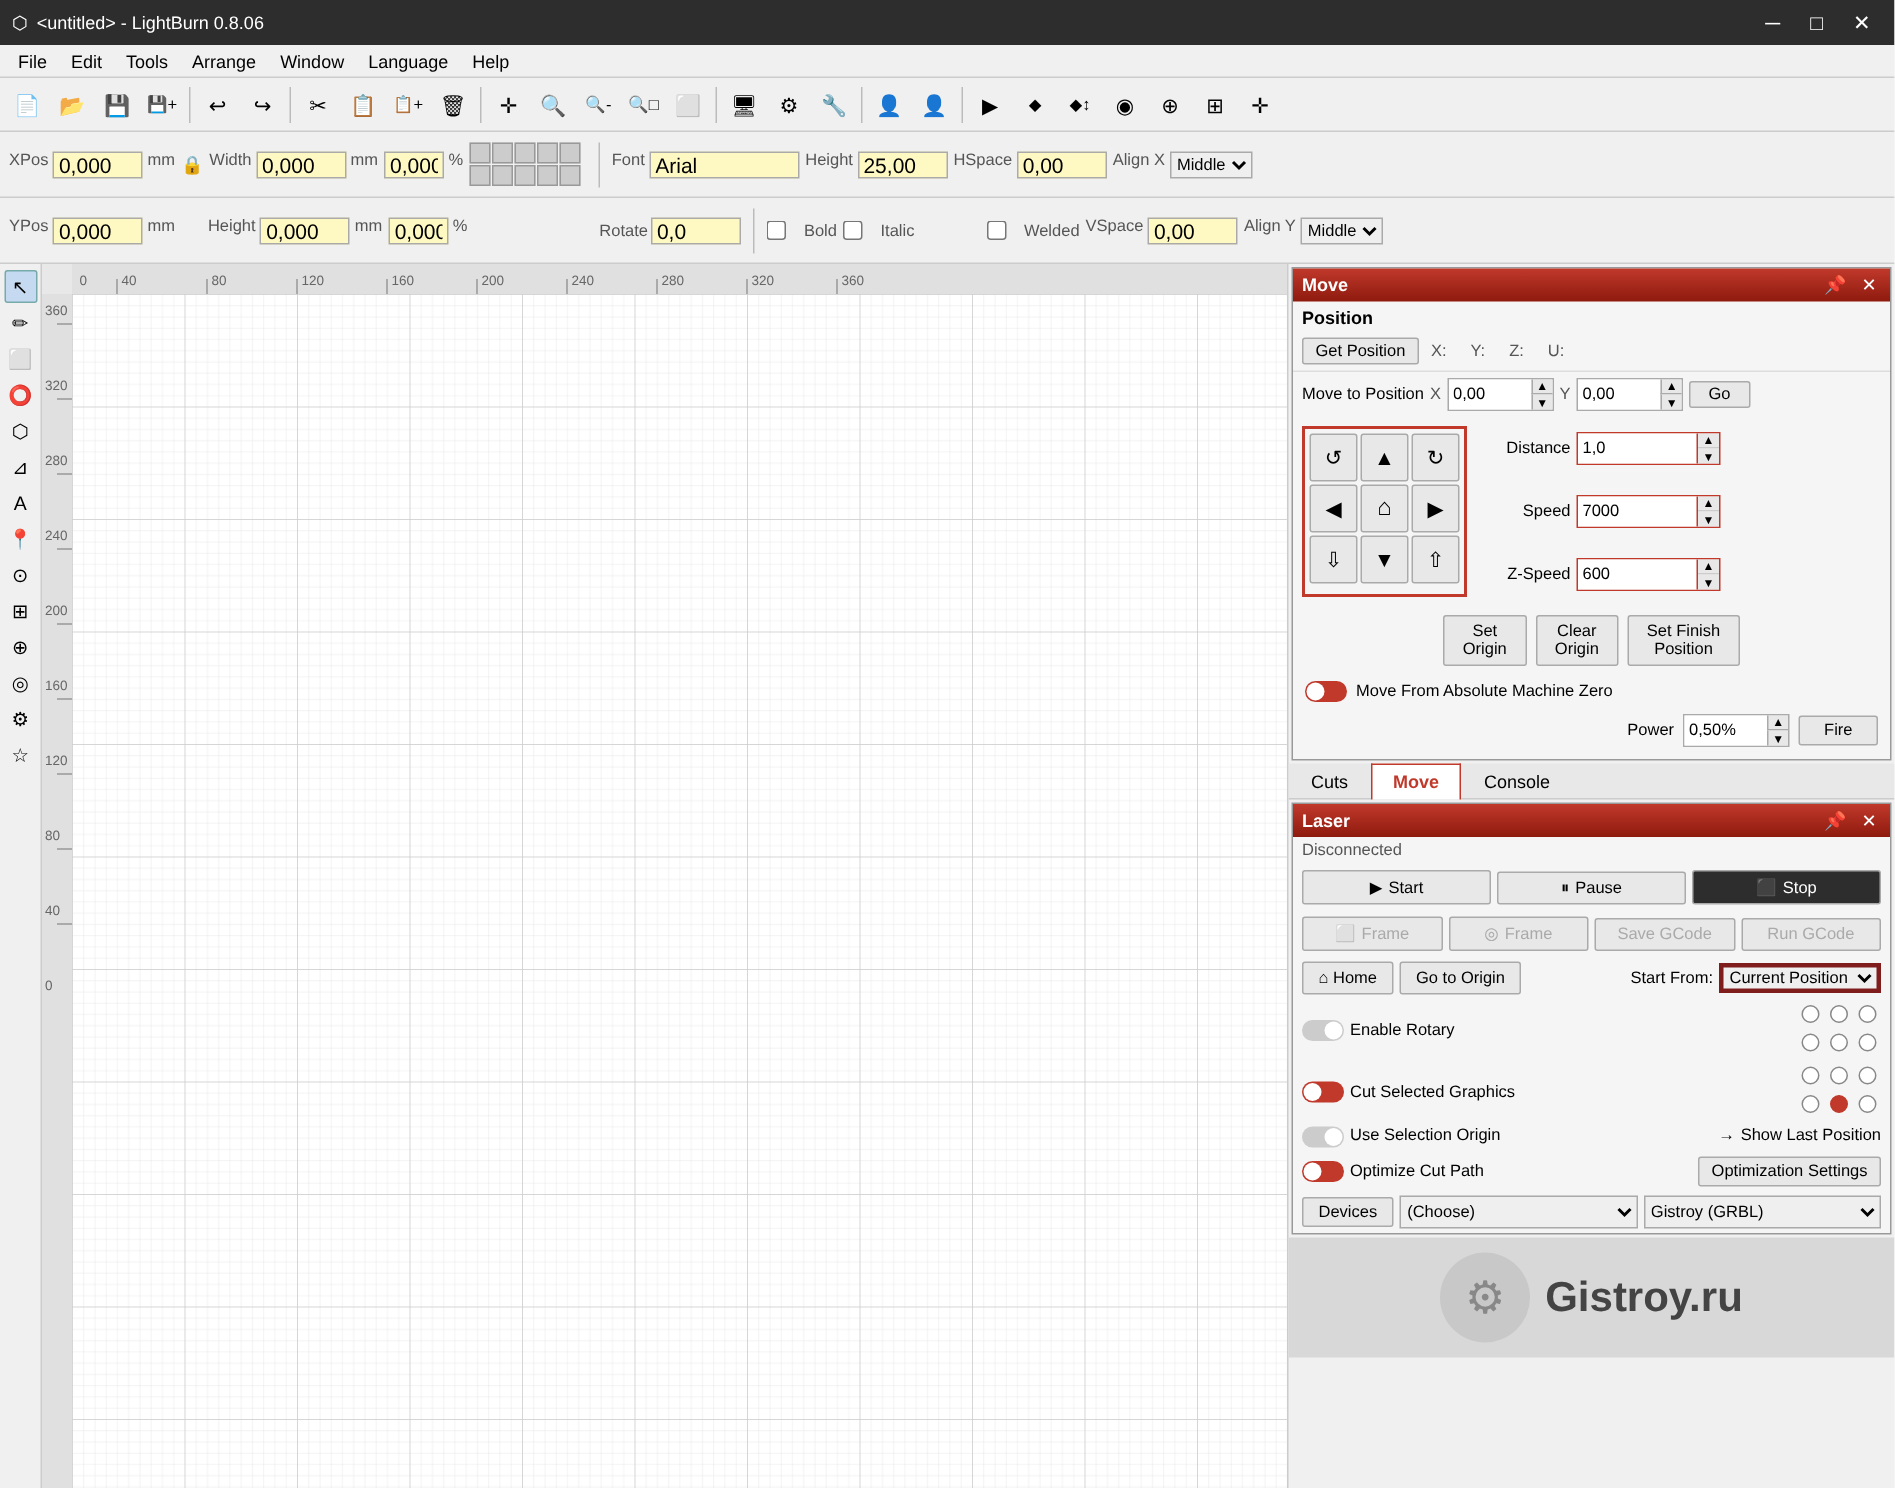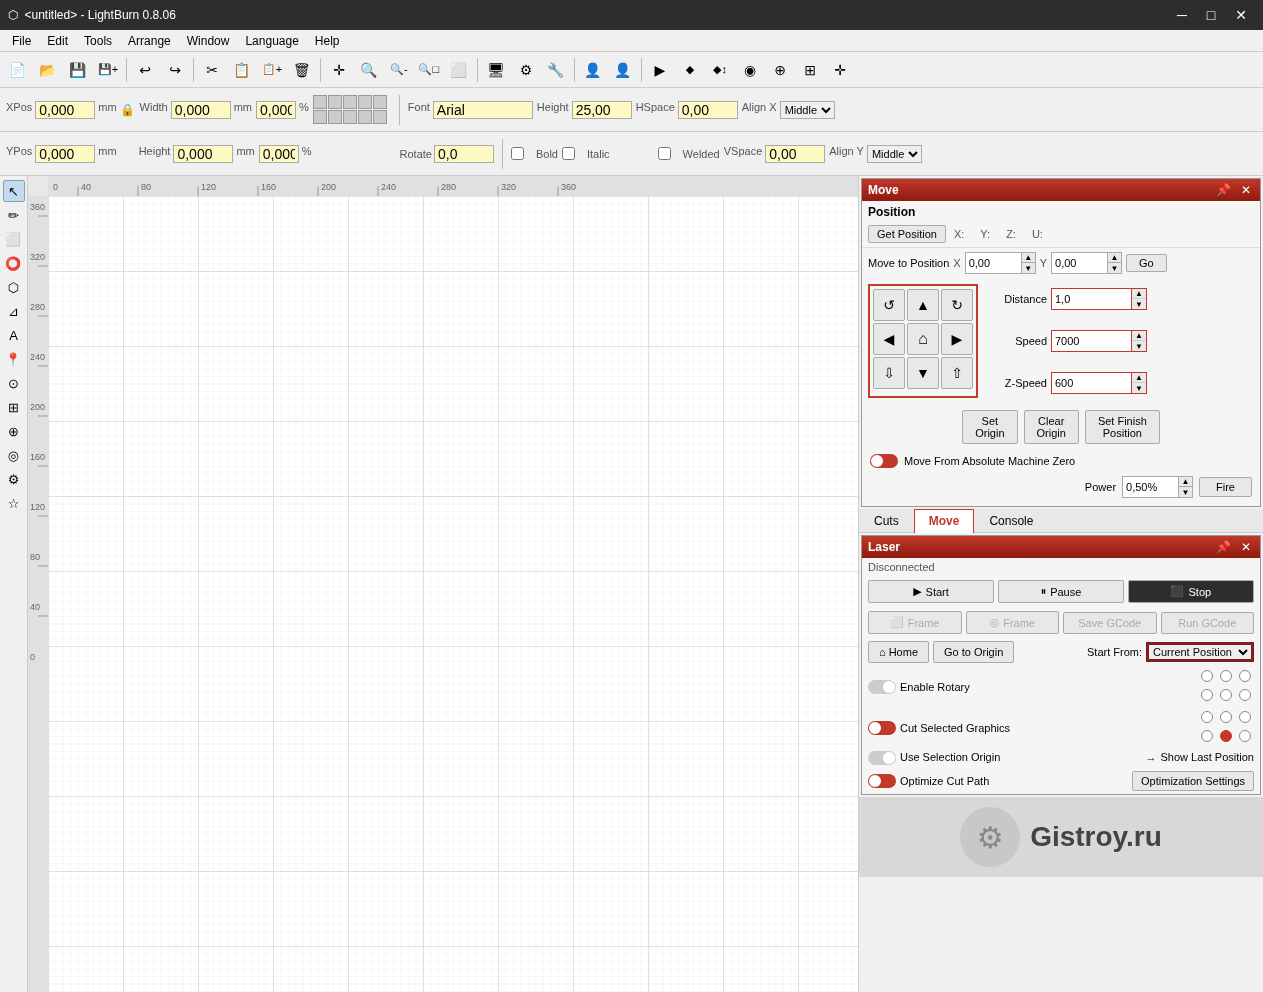--- a/index.html
+++ b/index.html
@@ -593,20 +593,29 @@
           <span style="font-size:11px;">Show Last Position</span>
         </div>
       </div>
 
       <div style="display:flex;align-items:center;padding:3px 6px;gap:4px;">
         <div class="toggle"></div>
         <span class="toggle-label">Optimize Cut Path</span>
         <button style="margin-left:auto;padding:3px 8px;border:1px solid #aaa;background:#e8e8e8;cursor:pointer;font-size:11px;border-radius:2px;">Optimization Settings</button>
       </div>
 
+      <div class="devices-row">
+        <button class="dev-btn">Devices</button>
+        <select class="dev-select">
+          <option>(Choose)</option>
+        </select>
+        <select class="machine-select">
+          <option>Gistroy (GRBL)</option>
+        </select>
+      </div>
     </div>
 
     <div style="background:#d8d8d8;padding:10px;display:flex;align-items:center;justify-content:center;gap:10px;min-height:80px;">
       <div style="width:60px;height:60px;border-radius:50%;background:#c8c8c8;display:flex;align-items:center;justify-content:center;font-size:30px;color:#888;">⚙</div>
       <span style="font-size:28px;font-weight:bold;color:#444;">Gistroy.ru</span>
     </div>
 
   </div>
 </div>
 

